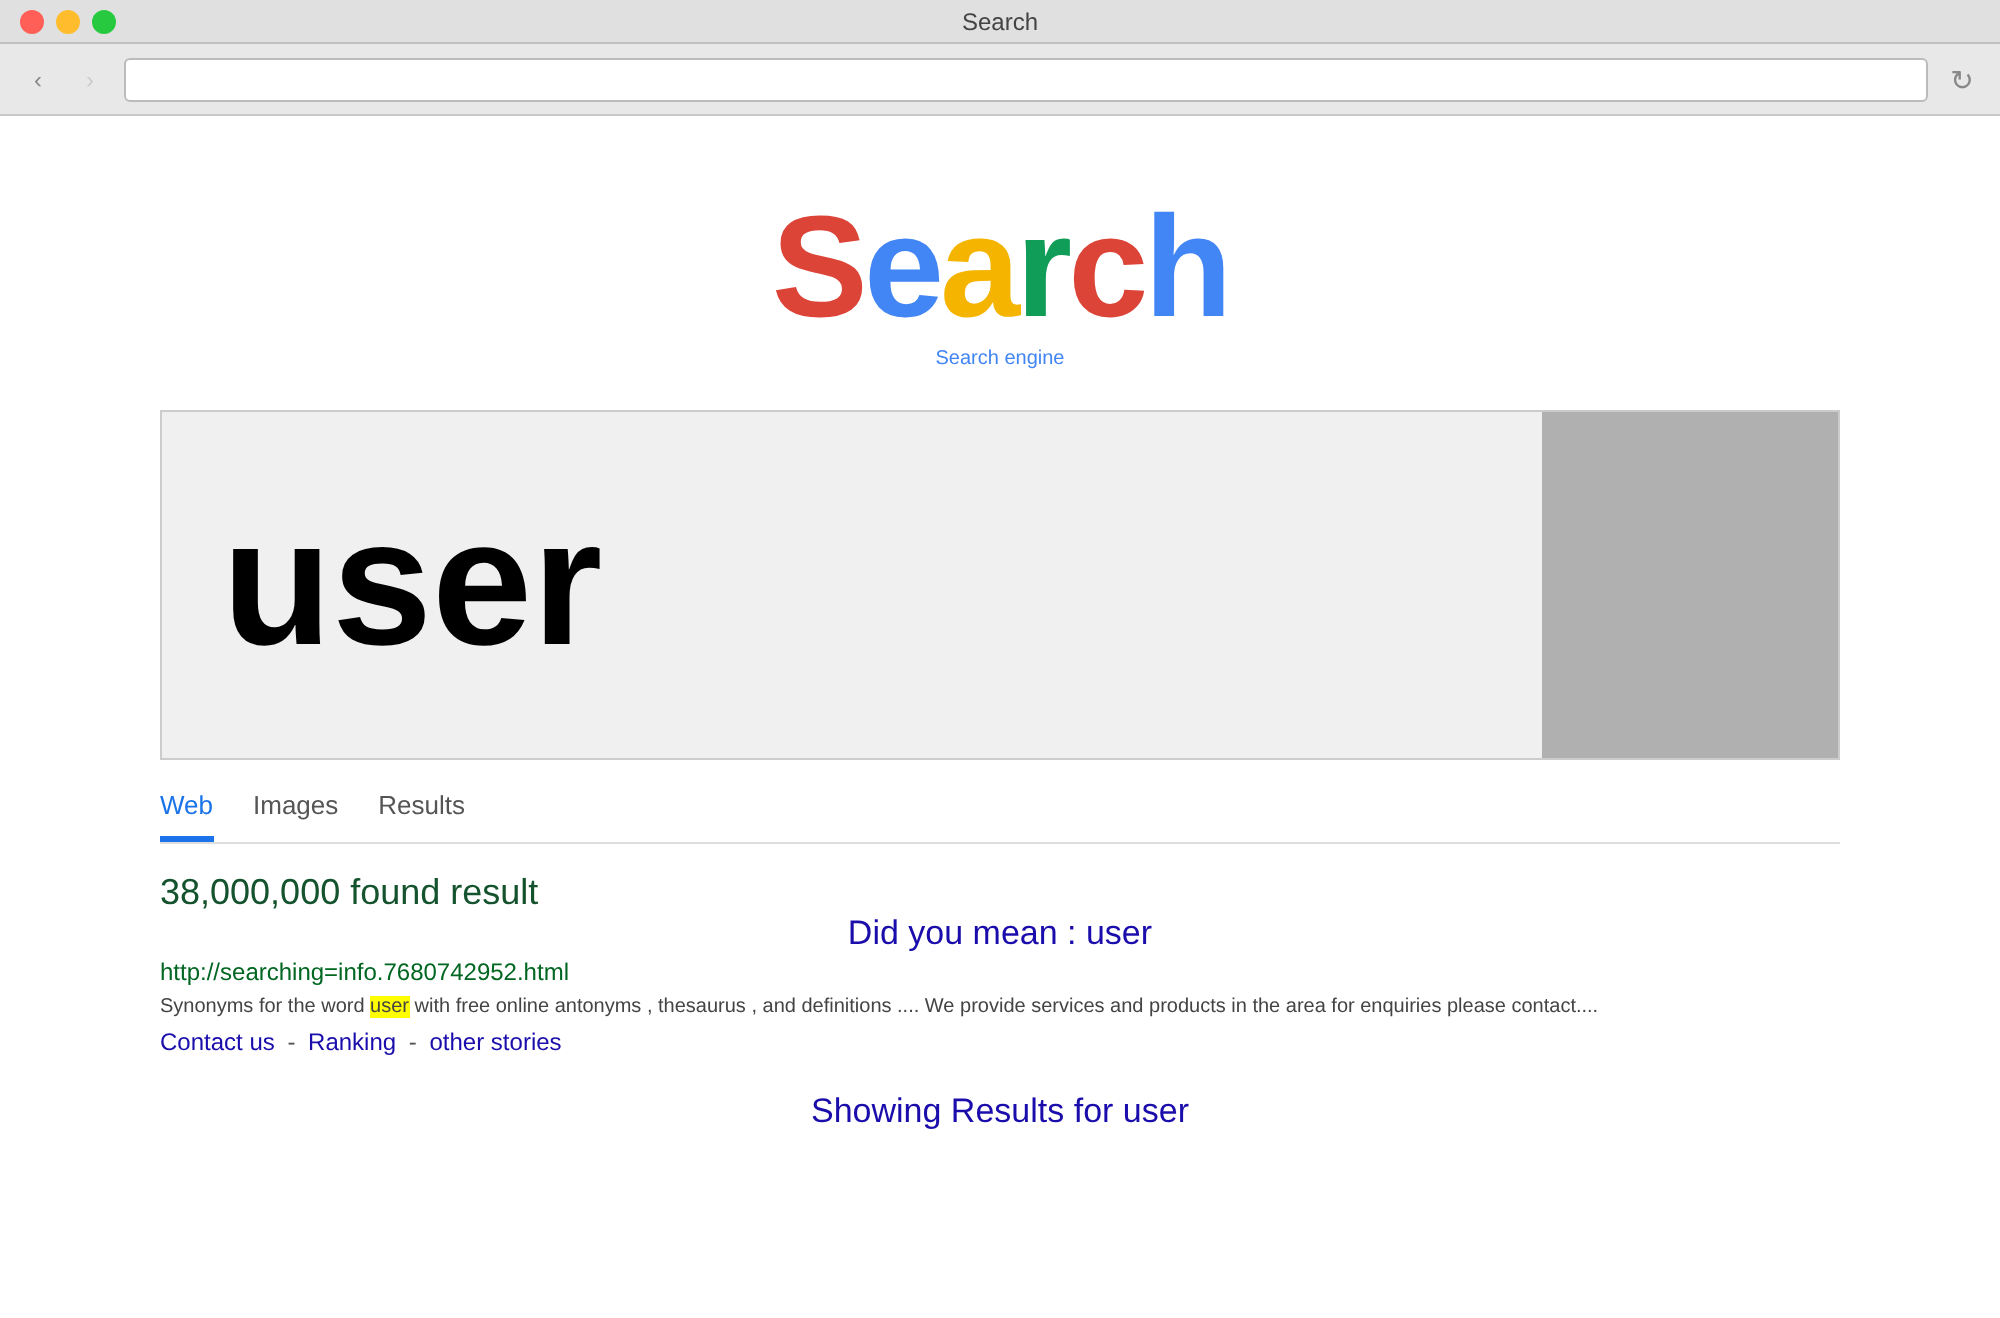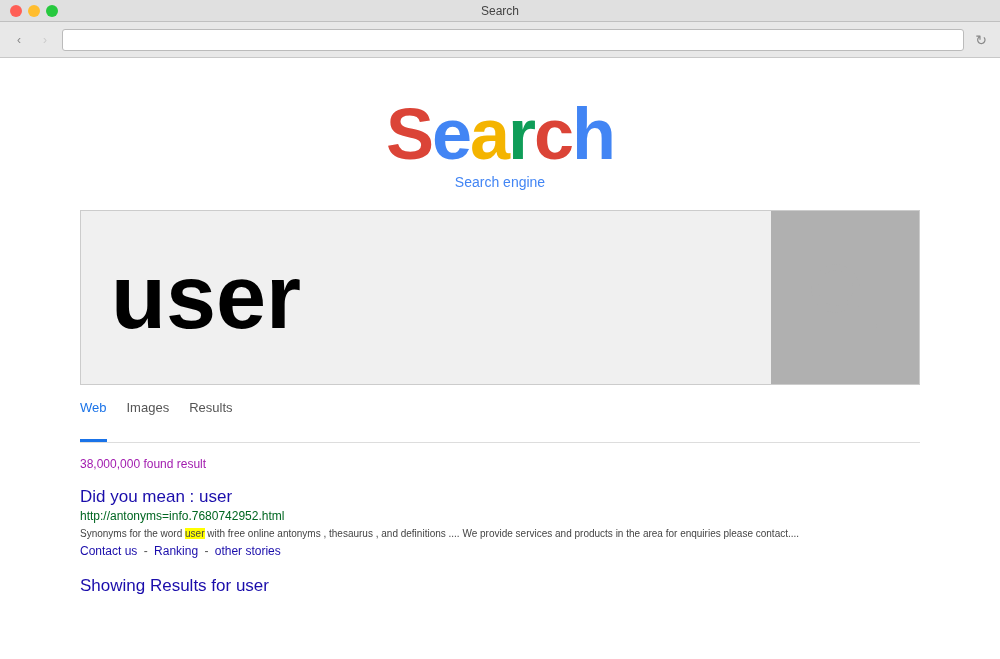--- a/index.html
+++ b/index.html
@@ -107,21 +107,21 @@
       line-height: 1;
     }
     .logo-S { color: #DB4437; }
     .logo-e { color: #4285F4; }
     .logo-a { color: #F4B400; }
     .logo-r { color: #0F9D58; }
     .logo-c { color: #DB4437; }
     .logo-h { color: #4285F4; }
     .logo-subtitle {
       color: #4285F4;
-      font-size: 14px;
+      font-size: 10px;
       margin-top: 4px;
     }
 
     
     .search-box-area {
       margin: 0 80px;
       display: flex;
       height: 175px;
       background: #e0e0e0;
       border: 1px solid #ccc;
@@ -156,51 +156,51 @@
     .search-tabs {
       margin: 0 80px;
       padding-top: 15px;
       display: flex;
       gap: 20px;
       border-bottom: 1px solid #ddd;
     }
     .tab {
       font-size: 13px;
       color: #555;
-      padding-bottom: 24px;
+      padding-bottom: 8px;
       cursor: pointer;
       text-decoration: none;
     }
     .tab.active {
       color: #1a73e8;
       border-bottom: 3px solid #1a73e8;
       font-weight: 500;
     }
 
     
     .results-area {
       margin: 0 80px;
       padding-top: 14px;
     }
     .result-count {
-      font-size: 12px;
-      color: #a21caf;
-      margin-bottom: 16px;
+      font-size: 18px;
+      color: #14532d;
     }
 
     .result-item {
       margin-bottom: 18px;
     }
     .result-title {
       font-size: 17px;
       color: #1a0dab;
       cursor: pointer;
       text-decoration: none;
       display: block;
       margin-bottom: 2px;
+      text-align: center;
     }
     .result-url {
       font-size: 12px;
       color: #006621;
       margin-bottom: 3px;
       display: block;
     }
     .result-snippet {
       font-size: 10px;
       color: #444;
@@ -268,21 +268,21 @@
     <a class="tab active">Web</a>
     <a class="tab">Images</a>
     <a class="tab">Results</a>
   </div>
 
   <div class="results-area">
     <div class="result-count">38,000,000 found result</div>
 
     <div class="result-item">
       <a class="result-title">Did you mean : user</a>
-      <span class="result-url">http://antonyms=info.7680742952.html</span>
+      <span class="result-url">http://searching=info.7680742952.html</span>
       <div class="result-snippet">
         <span>Synonyms for the word </span><span class="highlight">user</span><span> with free online antonyms , thesaurus , and definitions .... We provide services and products in the area for enquiries please contact....</span>
       </div>
       <div class="result-links">
         <a>Contact us</a><span class="sep"> - </span><a>Ranking</a><span class="sep"> - </span><a>other stories</a>
       </div>
     </div>
 
     <div class="result-item">
       <a class="result-title">Showing Results for user</a>

